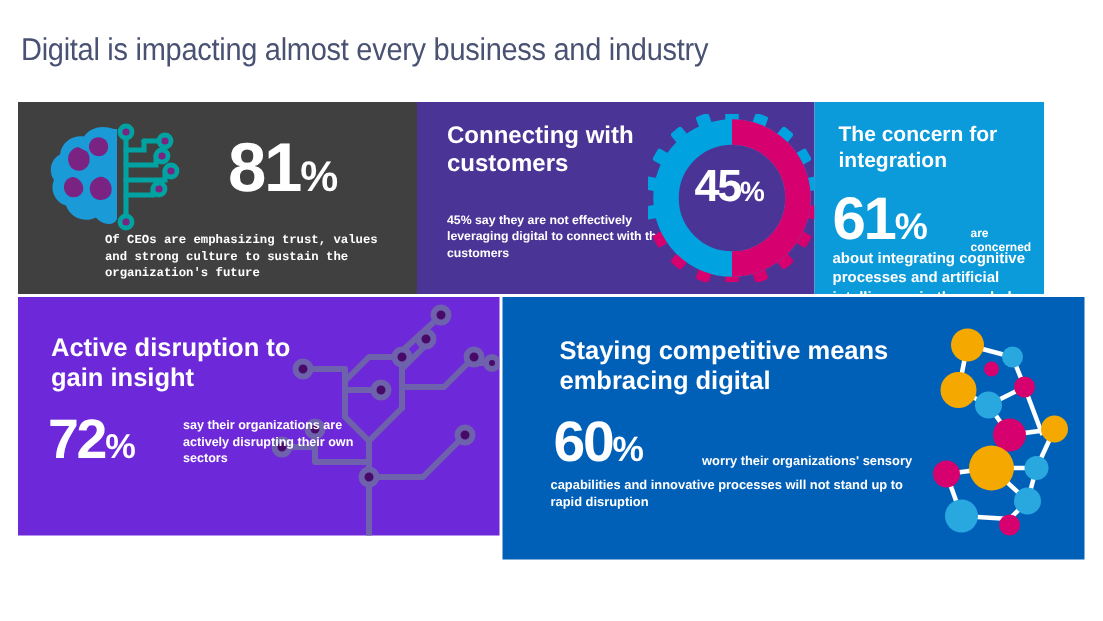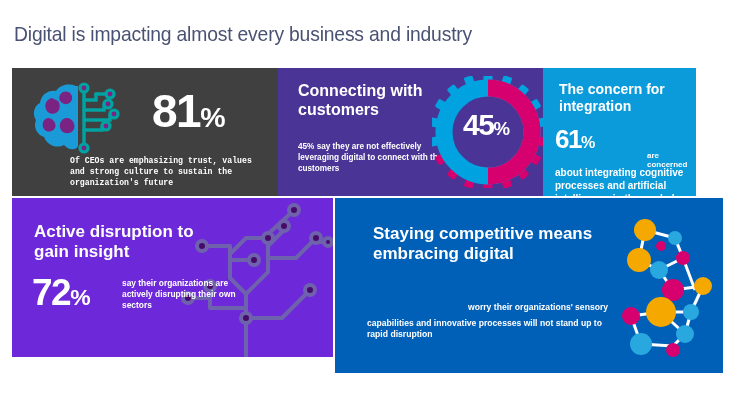--- a/index.html
+++ b/index.html
@@ -119,21 +119,21 @@
     z-index: 4;
   }
 
   
   .p-concern .hd {
     position: absolute; left: 16px; top: 13px; width: 150px;
     font-size: 14px;
   }
   .p-concern .num {
     position: absolute; left: 12px; top: 58px;
-    font-size: 26px;
+    font-size: 40px;
   }
   .p-concern .inline-note {
     position: absolute; left: 104px; top: 83px;
     color: #fff; font-weight: bold; font-size: 8px;
   }
   .p-concern .cap {
     position: absolute; left: 12px; top: 98px; width: 168px;
     font-size: 10px;
   }
 
@@ -325,20 +325,21 @@
 
     <div class="num bignum"><span>72</span><span class="pct">%</span></div>
 
     <div class="cap bd">say their organizations are actively disrupting their own sectors</div>
   </div>
 
   <div class="panel p-compete">
 
     <div class="hd">Staying competitive means embracing digital</div>
 
+    <div class="num bignum"><span>60</span><span class="pct">%</span></div>
 
     <div class="inline-note">worry their organizations' sensory</div>
     <div class="cap bd">capabilities  and innovative processes will not stand up to rapid disruption</div>
 
     <span class="network-icon">
       <svg width="100" height="148" viewBox="0 0 100 148">
         <g stroke="#ffffff" stroke-width="3">
           <line x1="28" y1="18" x2="58" y2="26"></line>
           <line x1="28" y1="18" x2="22" y2="48"></line>
           <line x1="58" y1="26" x2="66" y2="46"></line>

